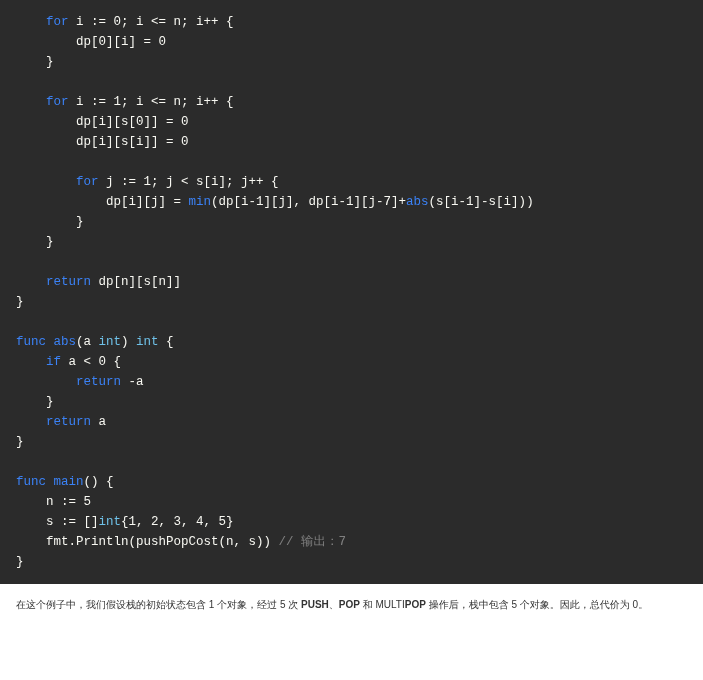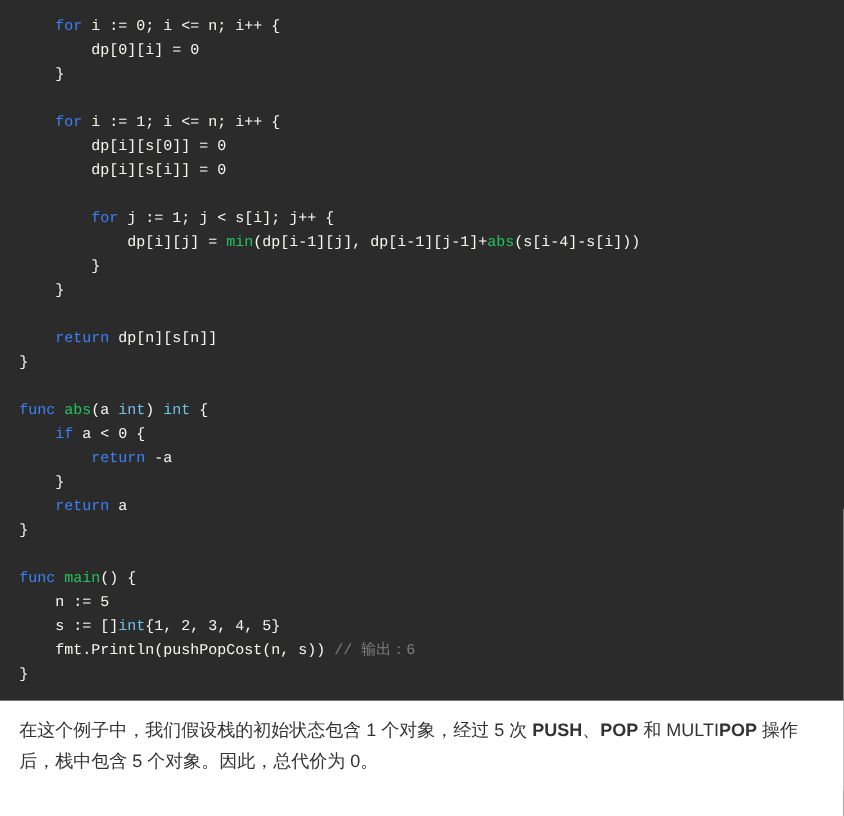--- a/index.html
+++ b/index.html
@@ -19,65 +19,65 @@
       padding: 12px 16px;
       width: 703px;
       overflow: hidden;
     }
     .code-content {
       font-size: 12.5px;
       line-height: 1.6;
       white-space: pre;
     }
     .kw { color: #3b82f6; }
-    .fn { color: #22c55e; }
+    .fn { color: #3b82f6; }
     .cm { color: #7f7f7f; }
     .type { color: #6fc1e8; font-family: Liberation Mono, monospace; }
     .default { color: #f8f8f2; text-align: right; }
 
     .text-block {
       background: #fff;
       padding: 12px 16px;
       font-family: Arial, sans-serif;
-      font-size: 15px;
+      font-size: 10px;
       line-height: 1.7;
       color: #333;
     }
     .text-block span.highlight {
       font-weight: bold;
     }
   </style>
 </head>
 <body>
 
 <div class="code-block">
   <div class="code-content" id="code-render"><span class="default">    </span><span class="kw">for</span><span class="default"> i := 0; i &lt;= n; i++ {</span>
 <span class="default">        dp[0][i] = 0</span>
 <span class="default">    }</span>
 
 <span class="default">    </span><span class="kw">for</span><span class="default"> i := 1; i &lt;= n; i++ {</span>
 <span class="default">        dp[i][s[0]] = 0</span>
 <span class="default">        dp[i][s[i]] = 0</span>
 
 <span class="default">        </span><span class="kw">for</span><span class="default"> j := 1; j &lt; s[i]; j++ {</span>
-<span class="default">            dp[i][j] = </span><span class="fn">min</span><span class="default">(dp[i-1][j], dp[i-1][j-1]+</span><span class="fn">abs</span><span class="default">(s[i-4]-s[i]))</span>
+<span class="default">            dp[i][j] = </span><span class="fn">min</span><span class="default">(dp[i-1][j], dp[i-1][j-7]+</span><span class="fn">abs</span><span class="default">(s[i-1]-s[i]))</span>
 <span class="default">        }</span>
 <span class="default">    }</span>
 
 <span class="default">    </span><span class="kw">return</span><span class="default"> dp[n][s[n]]</span>
 <span class="default">}</span>
 
 <span class="kw">func</span><span class="default"> </span><span class="fn">abs</span><span class="default">(a </span><span class="type">int</span><span class="default">) </span><span class="type">int</span><span class="default"> {</span>
 <span class="default">    </span><span class="kw">if</span><span class="default"> a &lt; 0 {</span>
 <span class="default">        </span><span class="kw">return</span><span class="default"> -a</span>
 <span class="default">    }</span>
 <span class="default">    </span><span class="kw">return</span><span class="default"> a</span>
 <span class="default">}</span>
 
 <span class="kw">func</span><span class="default"> </span><span class="fn">main</span><span class="default">() {</span>
 <span class="default">    n := 5</span>
 <span class="default">    s := []</span><span class="type">int</span><span class="default">{1, 2, 3, 4, 5}</span>
-<span class="default">    fmt.Println(pushPopCost(n, s)) </span><span class="cm">// 输出：6</span>
+<span class="default">    fmt.Println(pushPopCost(n, s)) </span><span class="cm">// 输出：7</span>
 <span class="default">}</span>
 </div>
 </div>
 
 <div class="text-block" id="desc-render">在这个例子中，我们假设栈的初始状态包含 1 个对象，经过 5 次 <span class="highlight">PUSH</span>、<span class="highlight">POP</span> 和 MULTI<span class="highlight">POP</span> 操作后，栈中包含 5 个对象。因此，总代价为 0。</div>
 
 </body></html>

